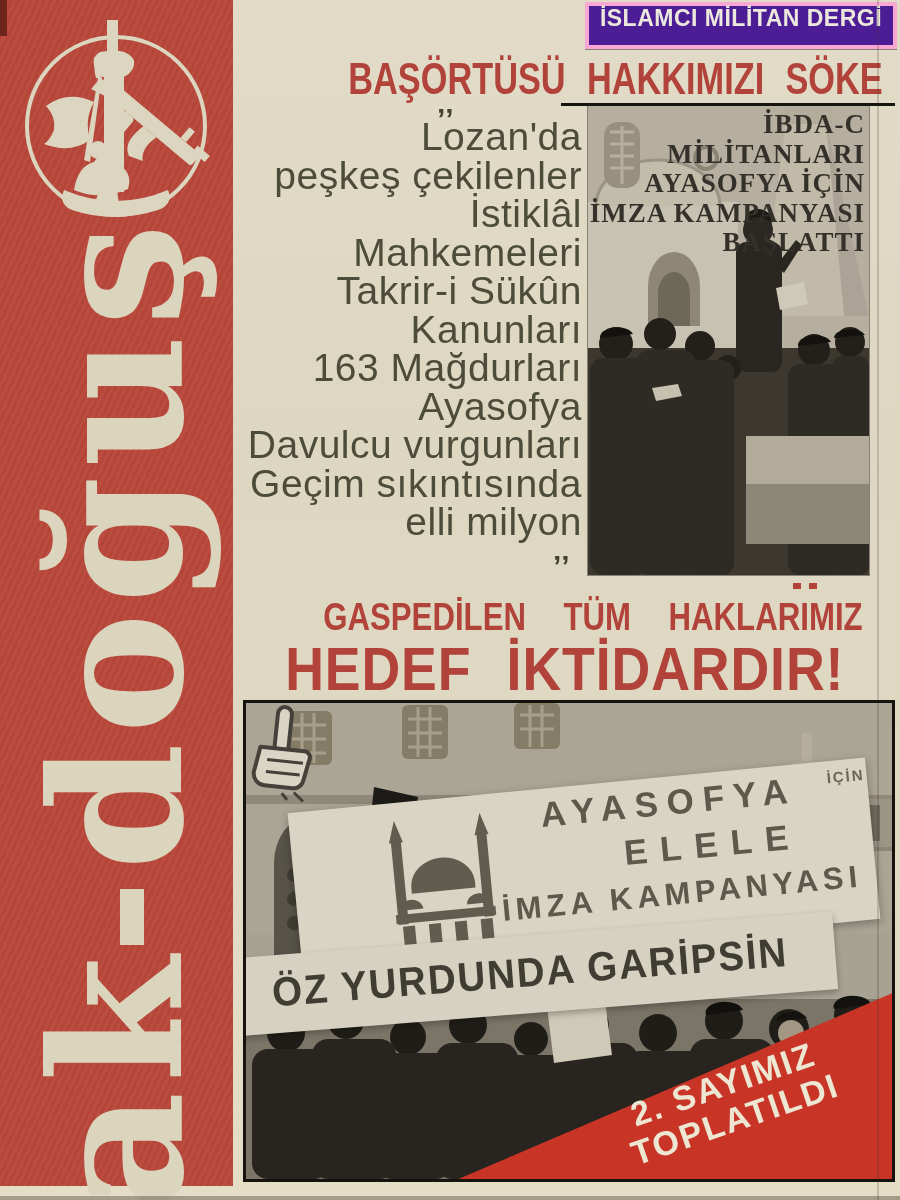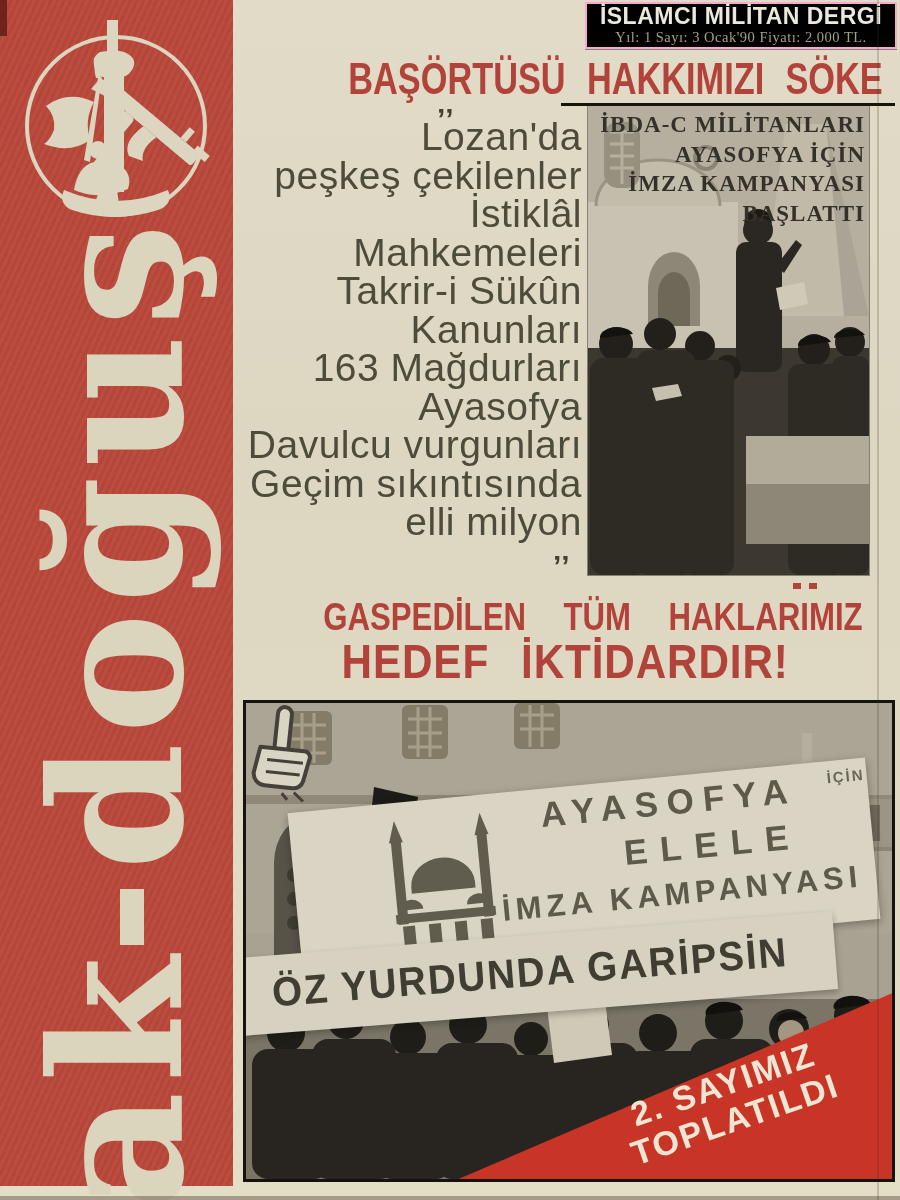--- a/index.html
+++ b/index.html
@@ -17,48 +17,48 @@
   .logo{position:absolute;left:12px;top:14px;width:210px;height:216px;}
   .vtitle{position:absolute;left:0;top:0;width:233px;height:1186px;pointer-events:none;}
   .vtitle span{
     position:absolute;left:50%;top:712px;
     transform:translate(-50%,-50%) rotate(-90deg);
     white-space:nowrap;font-family:"DejaVu Serif","Liberation Serif",serif;
     font-weight:bold;font-size:182px;letter-spacing:9px;color:#dcd5bd;
   }
   
   .infobox{position:absolute;left:585px;top:2px;width:312px;height:47px;
-    background:#000000;border:2px solid #f9a8d4;box-sizing:border-box;text-align:center;
+    background:#4c1d95;border:4px solid #f9a8d4;box-sizing:border-box;text-align:center;
     box-shadow:0 1px 0 rgba(0,0,0,.4);}
   .infobox .l1{color:#ece8dd;font-weight:bold;font-size:23px;line-height:25px;letter-spacing:.5px;}
   .infobox .l2{color:#a99f80;font-size:14.5px;line-height:17px;font-family:"Liberation Serif",serif;letter-spacing:.5px;}
   
   .redline{position:absolute;text-align:center;color:#b2433a;font-weight:bold;}
   .condense{display:inline-block;white-space:nowrap;}
   .headline{left:237px;top:54px;width:656px;font-size:44px;}
   .headline .condense{transform:scaleX(.78);word-spacing:15px;}
   .subheadline{left:240px;top:595px;width:650px;font-size:39px;}
   .subheadline .condense{transform:scaleX(.80);word-spacing:36px;}
-  .slogan{left:240px;top:634px;width:650px;font-size:48px;}
+  .slogan{left:240px;top:634px;width:650px;font-size:61px;}
   .slogan .condense{transform:scaleX(.88);word-spacing:22px;letter-spacing:1px;}
   .hrule{position:absolute;left:561px;top:103px;width:334px;height:3px;background:#16140f;}
   
   .quote{position:absolute;left:238px;top:118px;width:344px;text-align:right;
     color:#4d4c3a;font-size:39px;line-height:38.5px;white-space:pre-line;letter-spacing:.5px;}
   .qmark{position:absolute;color:#44432f;font-size:30px;font-weight:bold;letter-spacing:1px;}
   .qopen{left:437px;top:102px;}
   .qclose{left:553px;top:549px;}
   
   .photo-top{position:absolute;left:588px;top:106px;width:281px;height:469px;
     background:#b6afa0;outline:1px solid rgba(25,22,15,.45);overflow:hidden;}
   .photo-top svg{position:absolute;inset:0;}
   .grain::before{content:"";position:absolute;inset:0;pointer-events:none;
     background:repeating-linear-gradient(0deg,rgba(80,70,55,.05) 0 2px,rgba(230,225,210,.05) 2px 4px);}
   .caption-top{position:absolute;left:560px;top:110px;width:305px;text-align:right;
-    font-family:"Liberation Serif",serif;font-size:23px;line-height:29.5px;
+    font-family:"Liberation Serif",serif;font-size:27px;line-height:29.5px;
     color:#33312a;white-space:pre-line;letter-spacing:1px;font-weight:bold;}
   
   .photo-bottom{position:absolute;left:243px;top:700px;width:652px;height:482px;
     background:#a8a293;border:3px solid #15130e;box-sizing:border-box;overflow:hidden;}
   .photo-bottom > svg{position:absolute;inset:0;}
   .banner1{position:absolute;left:48px;top:82px;width:580px;height:162px;
     background:#d9d4c3;transform:rotate(-5.5deg);box-shadow:0 3px 8px rgba(20,18,12,.35);}
   .banner1 .mosque{position:absolute;left:78px;top:12px;width:140px;height:140px;}
   .stencil{position:absolute;font-weight:bold;color:#5d594b;white-space:nowrap;}
   .b1l1{left:215px;top:6px;width:330px;text-align:center;font-size:35px;letter-spacing:9px;}
@@ -119,21 +119,20 @@
     </g>
   </svg>
 </div>
 
 <div class="vtitle">
   <span>ak-doğuş</span>
 </div>
 
 <div class="infobox">
   <div class="l1">İSLAMCI MİLİTAN DERGİ</div>
-  <div class="l2">Yıl: 1 Sayı: 3 Ocak'90 Fiyatı: 2.000 TL.</div>
 </div>
 
 <div class="redline headline">
   <span class="condense">BAŞÖRTÜSÜ HAKKIMIZI SÖKE SÖKE ALDIK!</span>
 </div>
 <div class="hrule"></div>
 
 <div class="qmark qopen">’’</div>
 <div class="quote">Lozan'da
 peşkeş çekilenler

